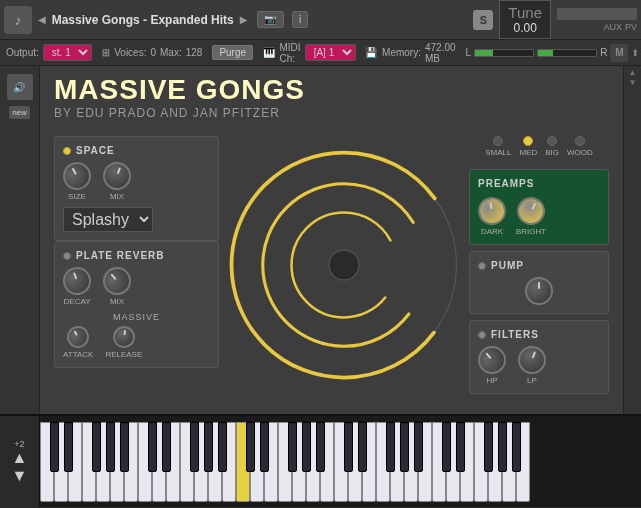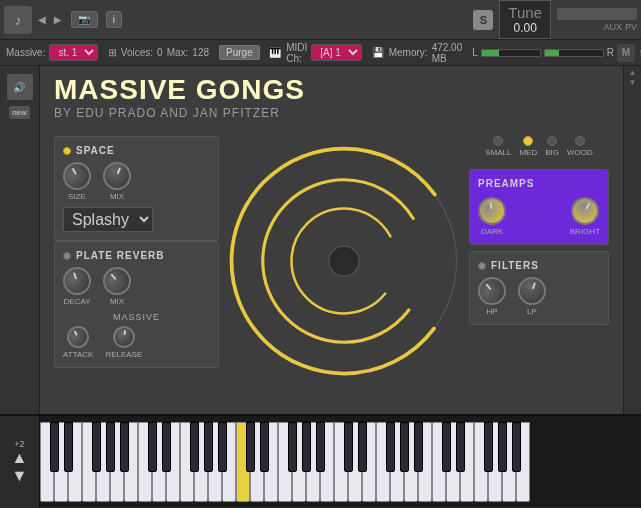--- a/index.html
+++ b/index.html
@@ -232,27 +232,27 @@
     }
     .round-led {
       width: 10px; height: 10px; border-radius: 50%;
       background: #e8c840; border: 1px solid #c0a020; cursor: pointer;
     }
     .round-led.inactive { background: #555; border-color: #666; }
     .round-label { font-size: 8px; color: #aaa; }
 
     
     .preamps-section {
-      background: #6d28d9; border: 1px solid #555; border-radius: 3px; padding: 8px;
+      background: #14532d; border: 1px solid #555; border-radius: 3px; padding: 8px;
     }
     .preamps-title {
       font-size: 10px; font-weight: bold; color: #ccc; letter-spacing: 1px; margin-bottom: 8px;
     }
     .preamps-knobs {
-      display: flex; gap: 10px; align-items: flex-end; justify-content: space-between;
+      display: flex; gap: 10px; align-items: flex-end;
     }
 
     
     .pump-section {
       background: #454545; border: 1px solid #555; border-radius: 3px; padding: 8px;
     }
     .pump-knob-row {
       display: flex; justify-content: center; margin-top: 4px;
     }
 
@@ -331,20 +331,21 @@
   </style>
 </head>
 <body>
 
 <div class="top-bar">
   <div class="top-bar-left">
     <div class="top-bar-icon">
       <span>♪</span>
     </div>
     <span class="nav-arrow">◀</span>
+    <span class="top-bar-title">Massive Gongs - Expanded Hits</span>
     <span class="nav-arrow">▶</span>
     <div class="top-bar-btn">📷</div>
     <div class="top-bar-btn">i</div>
   </div>
   <div class="top-bar-right">
     <div class="s-btn">S</div>
     <div class="tune-knob-area">
       <div class="tune-label">Tune</div>
       <div class="tuner-display">0.00</div>
     </div>
@@ -353,21 +354,21 @@
       <div style="display:flex;gap:3px;font-size:9px;color:#888;justify-content:flex-end;">
         <span>AUX</span>
         <span>PV</span>
       </div>
     </div>
   </div>
 </div>
 
 <div class="second-bar">
   <div class="sb-item">
-    <span>Massive:</span>
+    <span>Output:</span>
     <select class="sb-dropdown">
       <option>st. 1</option>
     </select>
   </div>
   <div class="sb-item">
     <span>⊞</span>
     <span>Voices:</span>
     <span>0</span>
     <span>Max:</span>
     <span>128</span>
@@ -514,20 +515,29 @@
               <div class="knob" style="background: radial-gradient(circle at 35% 35%, #888, #e8c840); transform: rotate(-10deg);"></div>
               <span class="knob-label">DARK</span>
             </div>
             <div class="knob-group">
               <div class="knob" style="background: radial-gradient(circle at 35% 35%, #888, #e8c840); transform: rotate(30deg);"></div>
               <span class="knob-label">BRIGHT</span>
             </div>
           </div>
         </div>
 
+        <div class="pump-section">
+          <div class="section-header">
+            <div class="led"></div>
+            <span class="section-label">PUMP</span>
+          </div>
+          <div class="pump-knob-row">
+            <div class="knob" style="transform: rotate(0deg);"></div>
+          </div>
+        </div>
 
         <div class="filters-section">
           <div class="section-header">
             <div class="led"></div>
             <span class="section-label">FILTERS</span>
           </div>
           <div class="knob-row">
             <div class="knob-group">
               <div class="knob" style="transform: rotate(-40deg);"></div>
               <span class="knob-label">HP</span>

